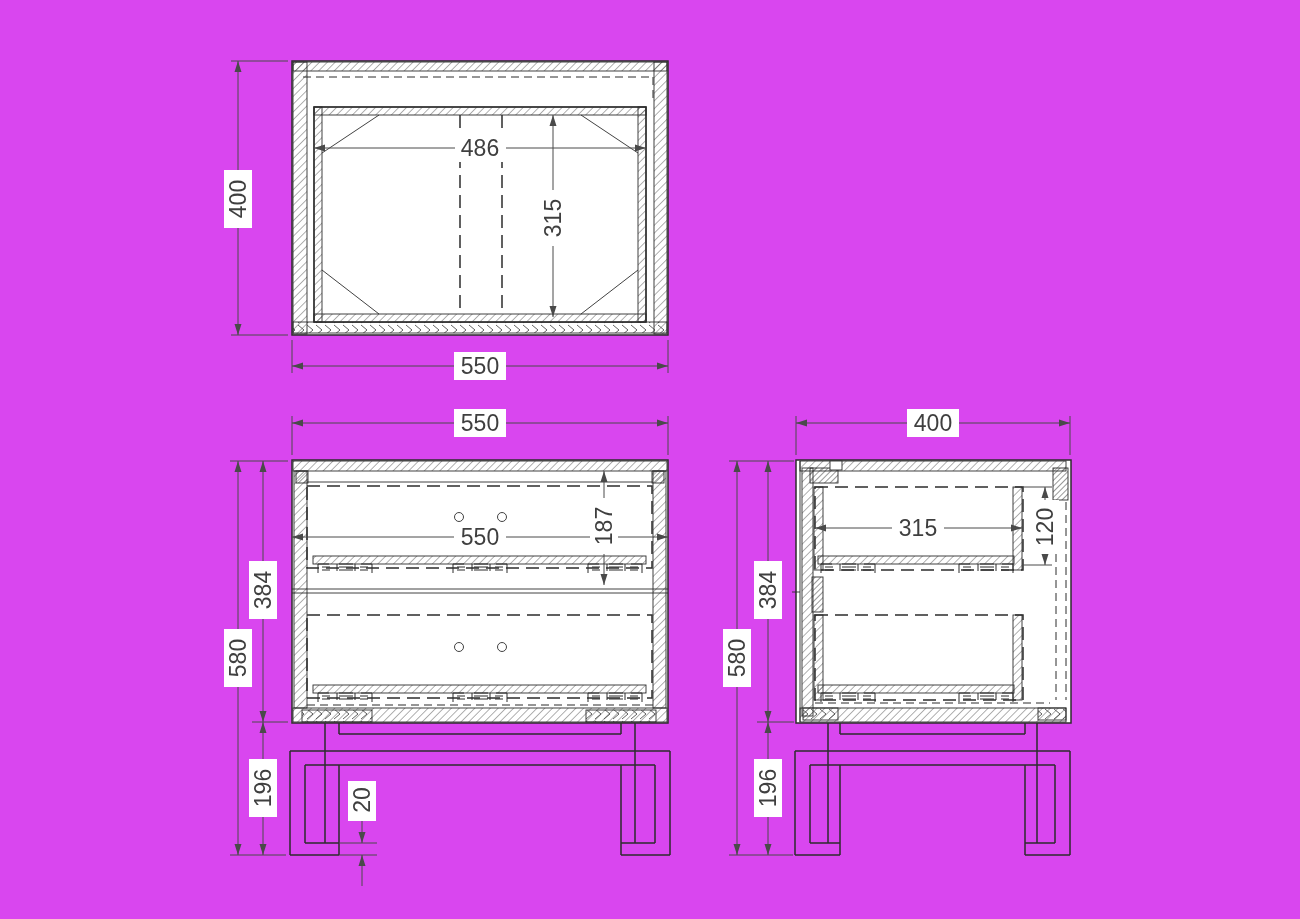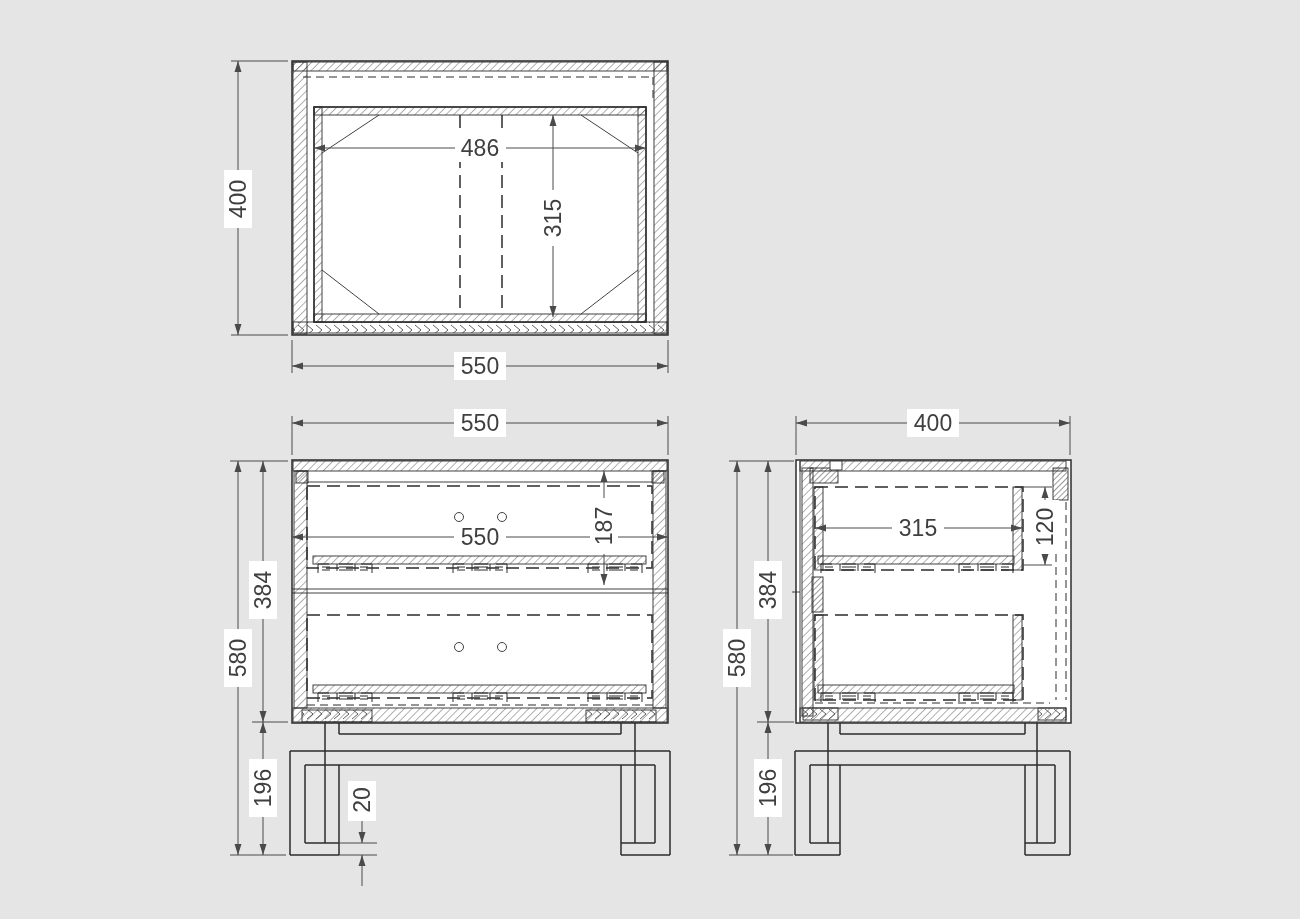--- a/index.html
+++ b/index.html
@@ -1,16 +1,16 @@
 <!DOCTYPE html>
 <html><head>
 <meta charset="utf-8">
 <style>
   html,body { margin:0; padding:0; background:#ffffff; }
-  .stage { position:relative; width:1300px; height:919px; background:#e5e5e5; overflow:hidden; }
+  .stage { position:relative; width:1300px; height:919px; background:#d946ef; overflow:hidden; }
   svg { display:block; }
   .ln  { stroke:#2d2d2d; stroke-width:1.5; fill:none; }
   .lnf { stroke:#2d2d2d; stroke-width:1.5; fill:#ffffff; }
   .tn  { stroke:#2d2d2d; stroke-width:0.9; fill:none; }
   .tnf { stroke:#2d2d2d; stroke-width:0.9; fill:#ffffff; }
   .dm  { stroke:#4a4a4a; stroke-width:1; fill:none; }
   .dash  { stroke:#2d2d2d; stroke-width:1.5; fill:none; stroke-dasharray:13 7; }
   .dash2 { stroke:#2d2d2d; stroke-width:1;   fill:none; stroke-dasharray:8 5; }
   .ar  { fill:#4a4a4a; stroke:none; }
   .gap { fill:#ffffff; }

